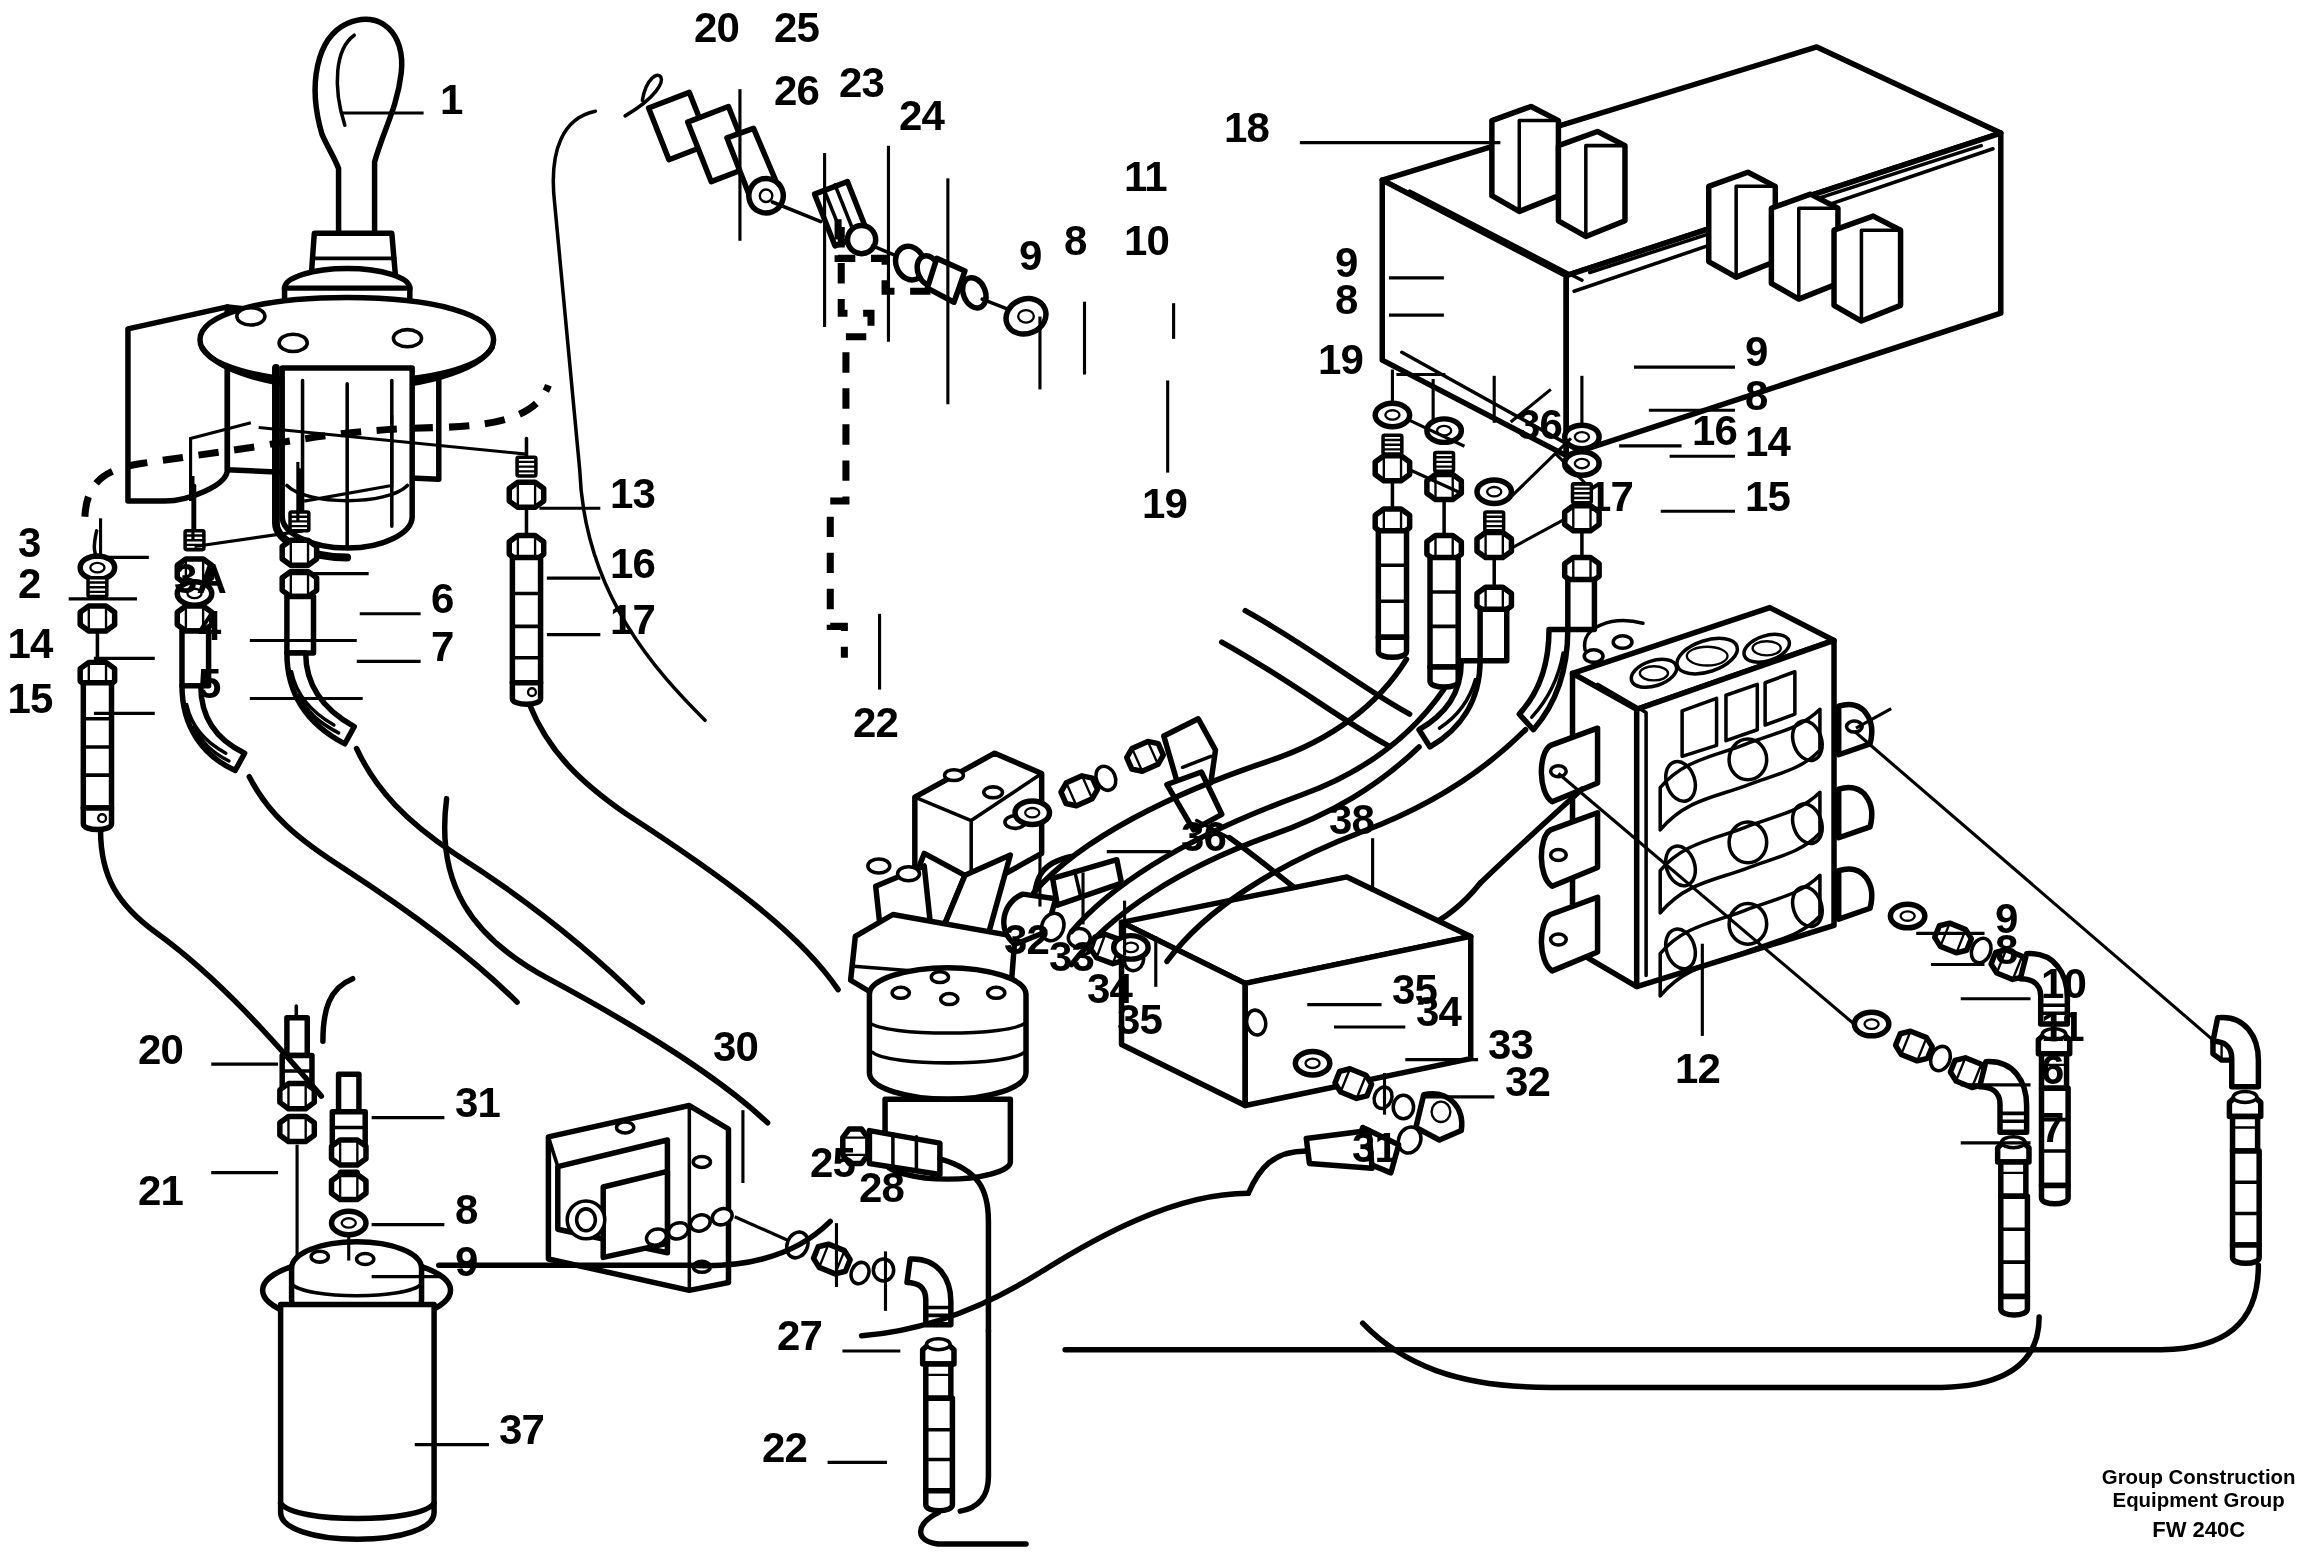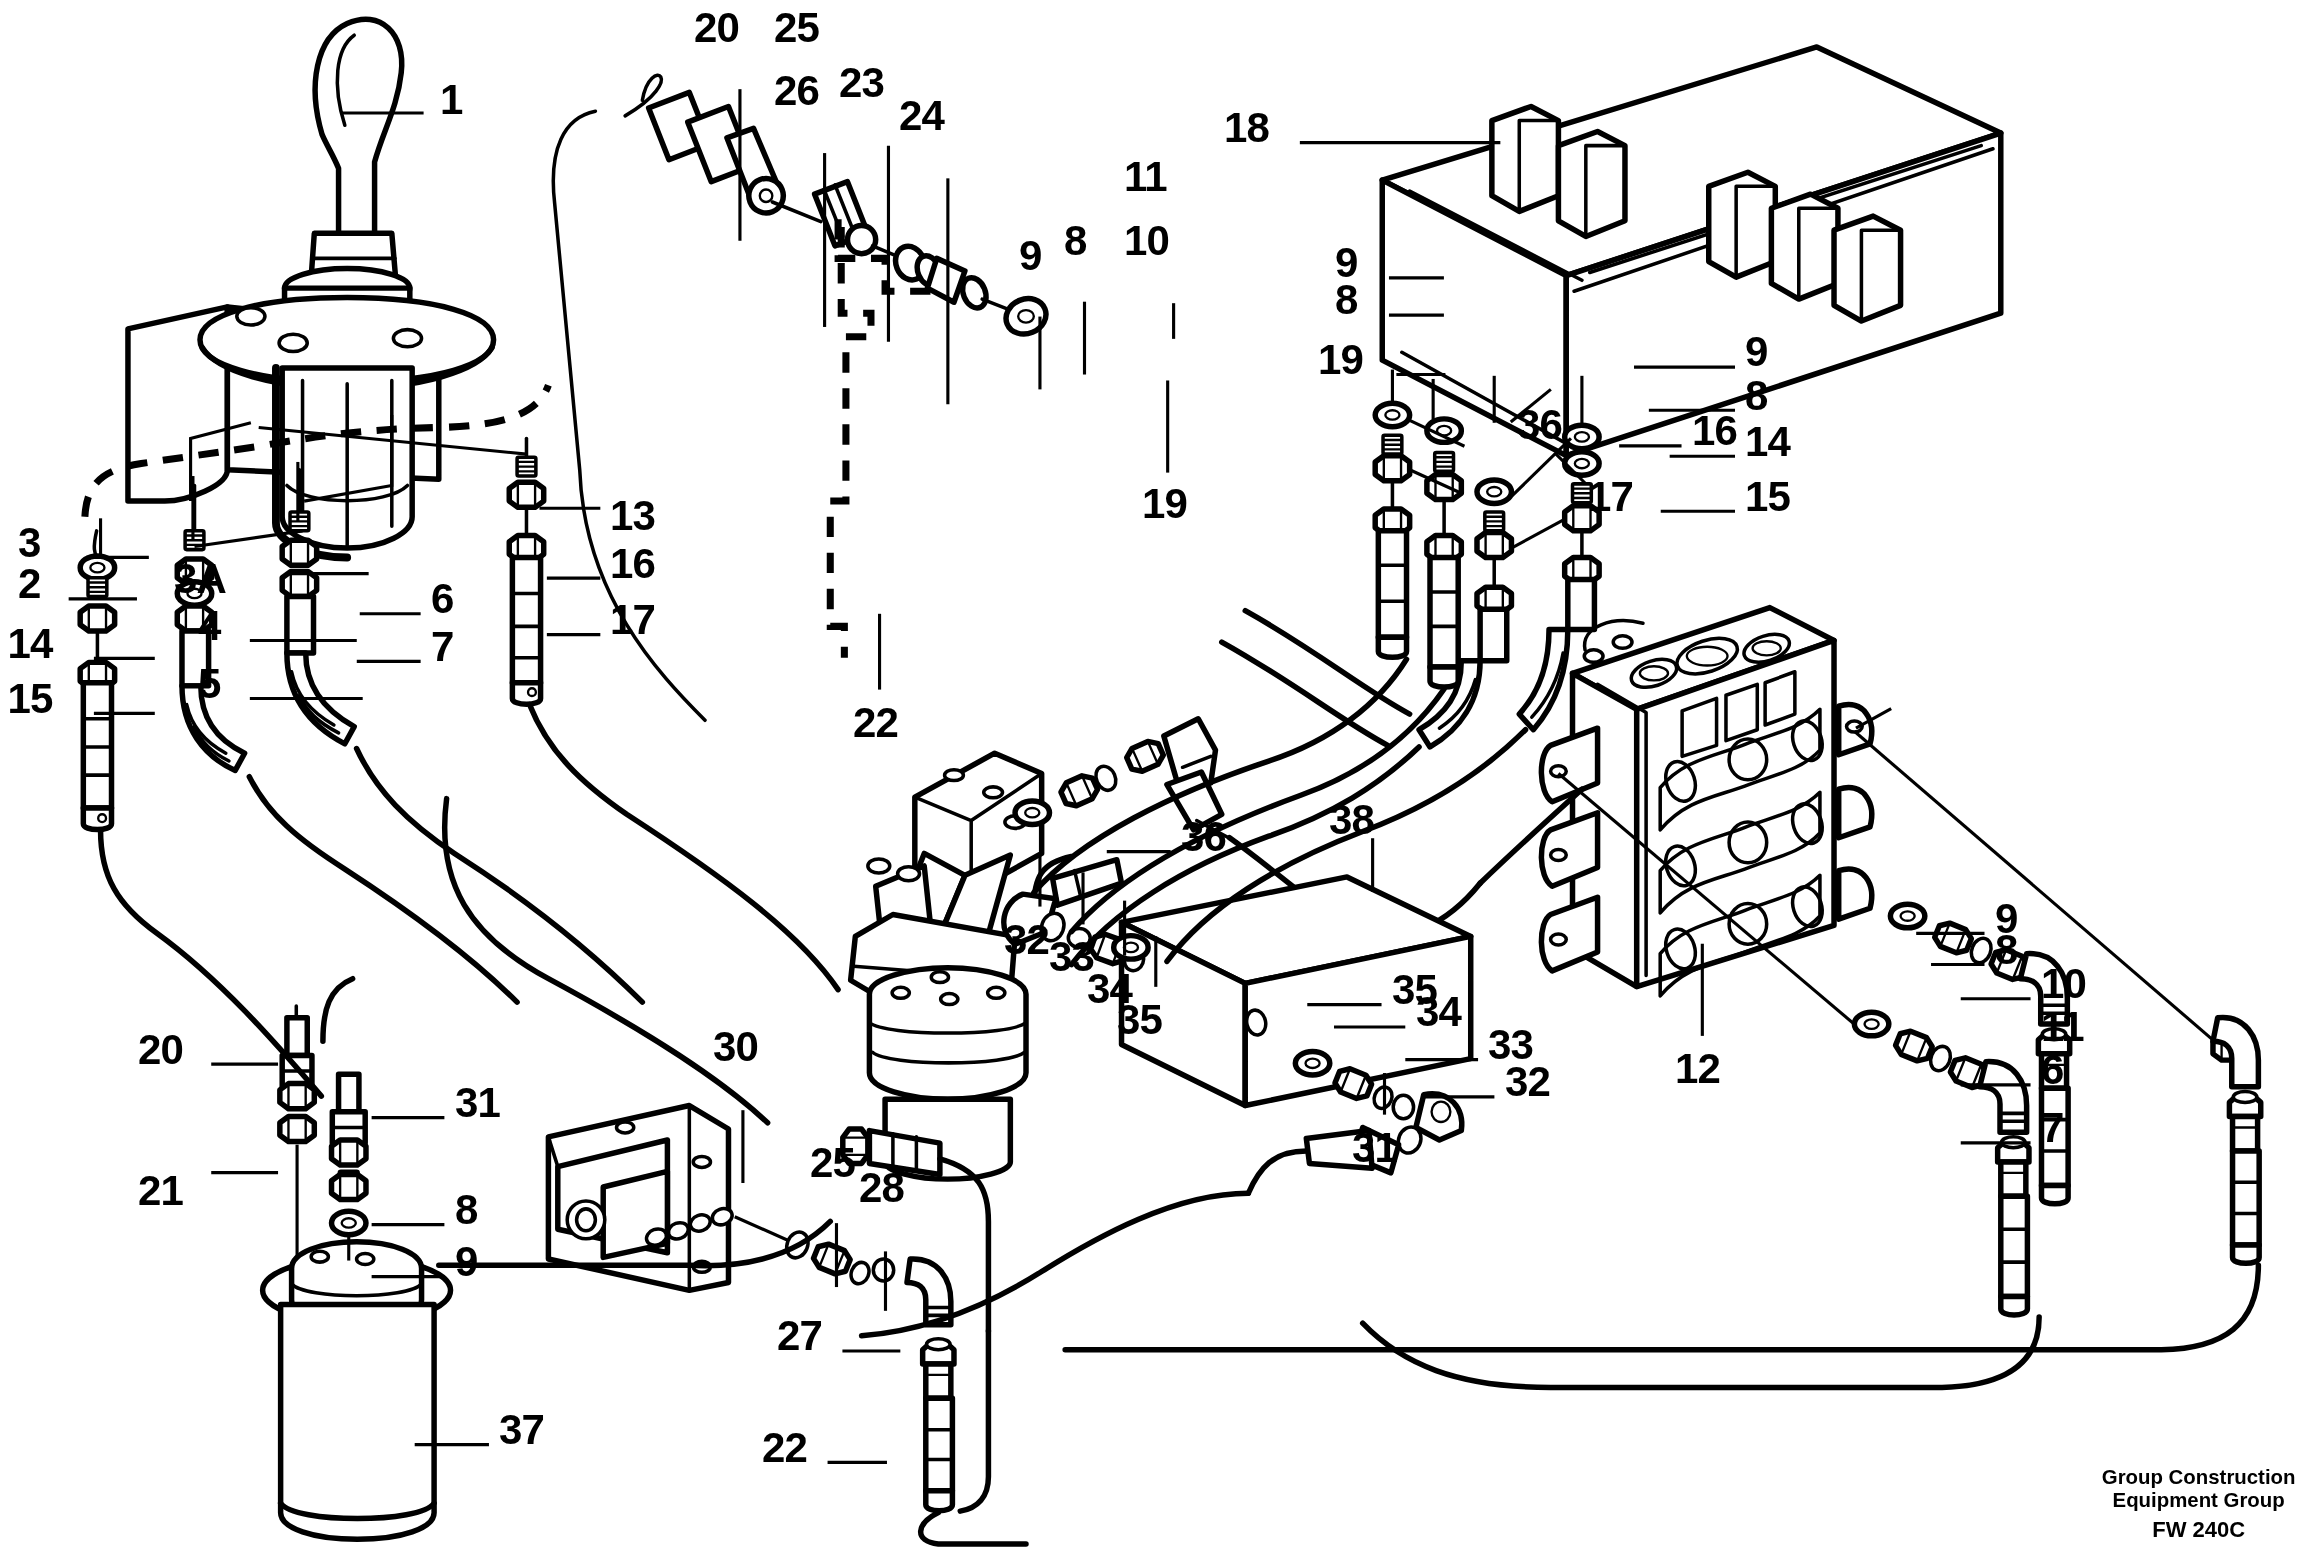--- a/index.html
+++ b/index.html
@@ -733,21 +733,21 @@
       <div class="cal num" style="left: 1335px; top: 279px;">8</div>
       <div class="cal num" style="left: 1318px; top: 339px;">19</div>
       <div class="cal num" style="left: 1517px; top: 404px;">36</div>
       <div class="cal num" style="left: 1745px; top: 331px;">9</div>
       <div class="cal num" style="left: 1745px; top: 375px;">8</div>
       <div class="cal num" style="left: 1692px; top: 410px;">16</div>
       <div class="cal num" style="left: 1588px; top: 476px;">17</div>
       <div class="cal num" style="left: 1745px; top: 421px;">14</div>
       <div class="cal num" style="left: 1745px; top: 476px;">15</div>
       <div class="cal num" style="left: 1142px; top: 483px;">19</div>
-      <div class="cal num" style="left: 610px; top: 495px;">13</div>
+      <div class="cal num" style="left: 610px; top: 473px;">13</div>
       <div class="cal num" style="left: 610px; top: 543px;">16</div>
       <div class="cal num" style="left: 610px; top: 599px;">17</div>
       <div class="cal num" style="left: 18px; top: 522px;">3</div>
       <div class="cal num" style="left: 174px; top: 558px;">3A</div>
       <div class="cal num" style="left: 18px; top: 563px;">2</div>
       <div class="cal num" style="left: 431px; top: 578px;">6</div>
       <div class="cal num" style="left: 198px; top: 605px;">4</div>
       <div class="cal num" style="left: 431px; top: 626px;">7</div>
       <div class="cal num" style="left: 7.4px; top: 623px;">14</div>
       <div class="cal num" style="left: 198px; top: 663px;">5</div>

